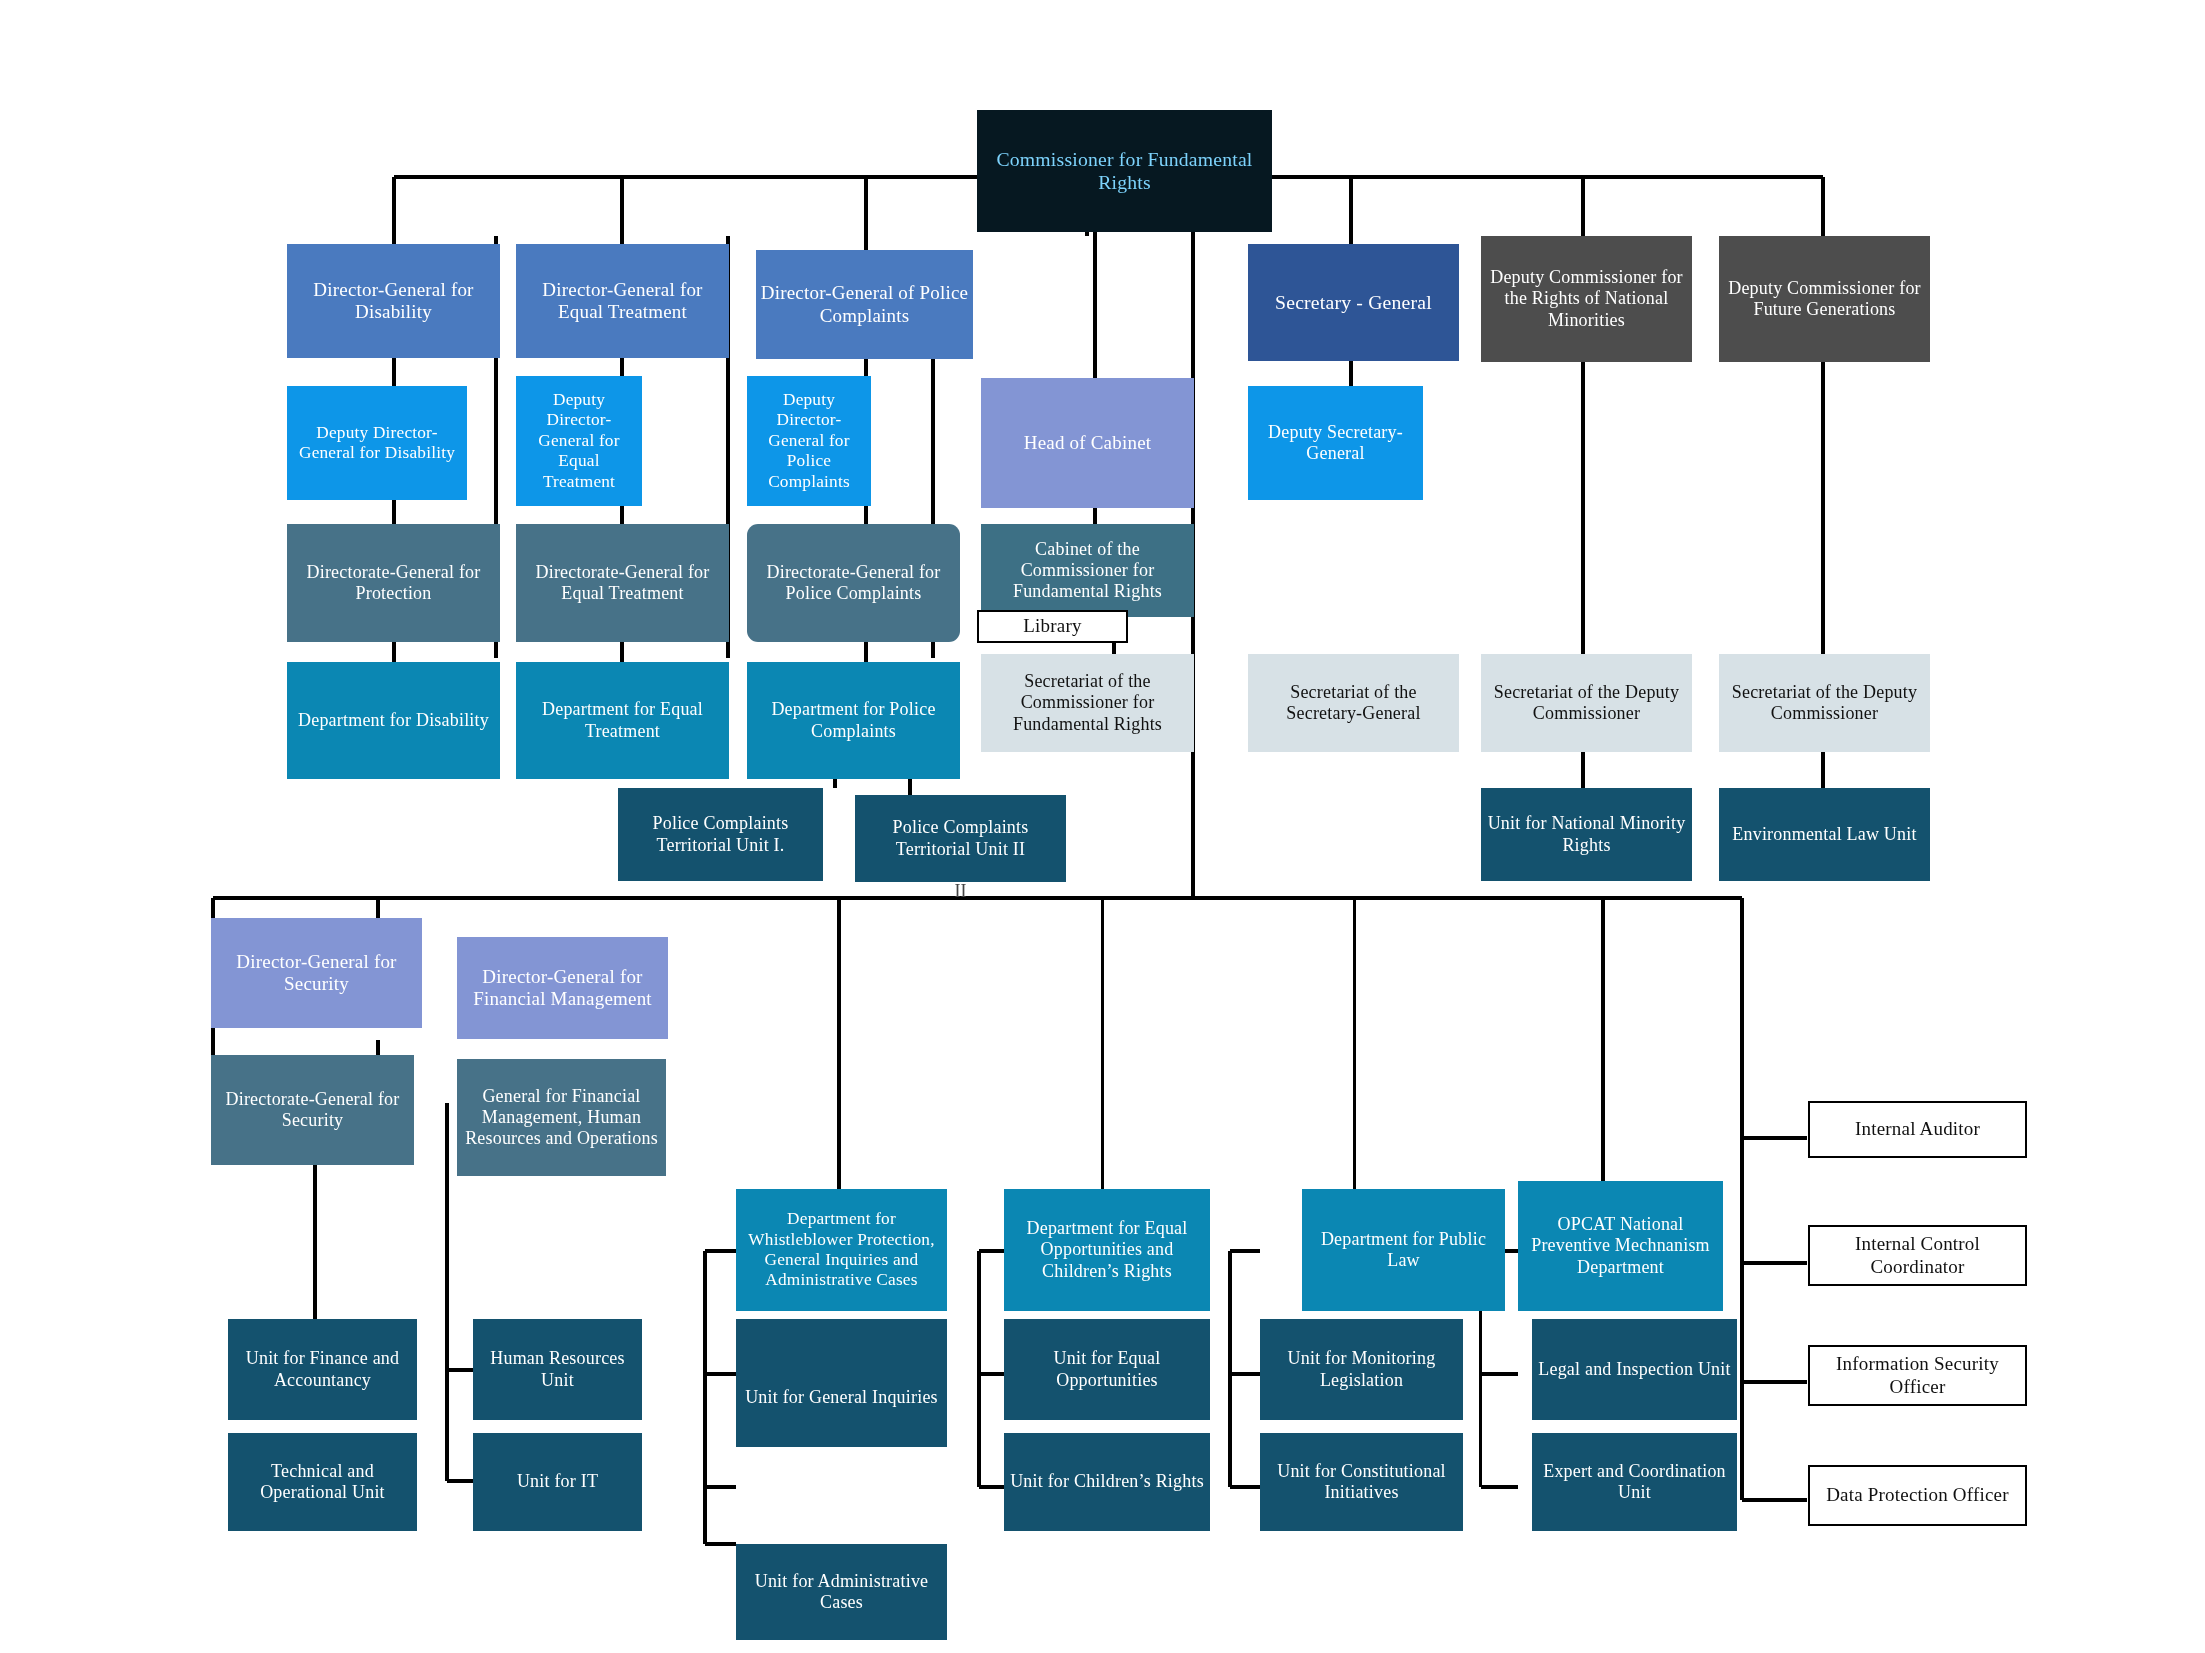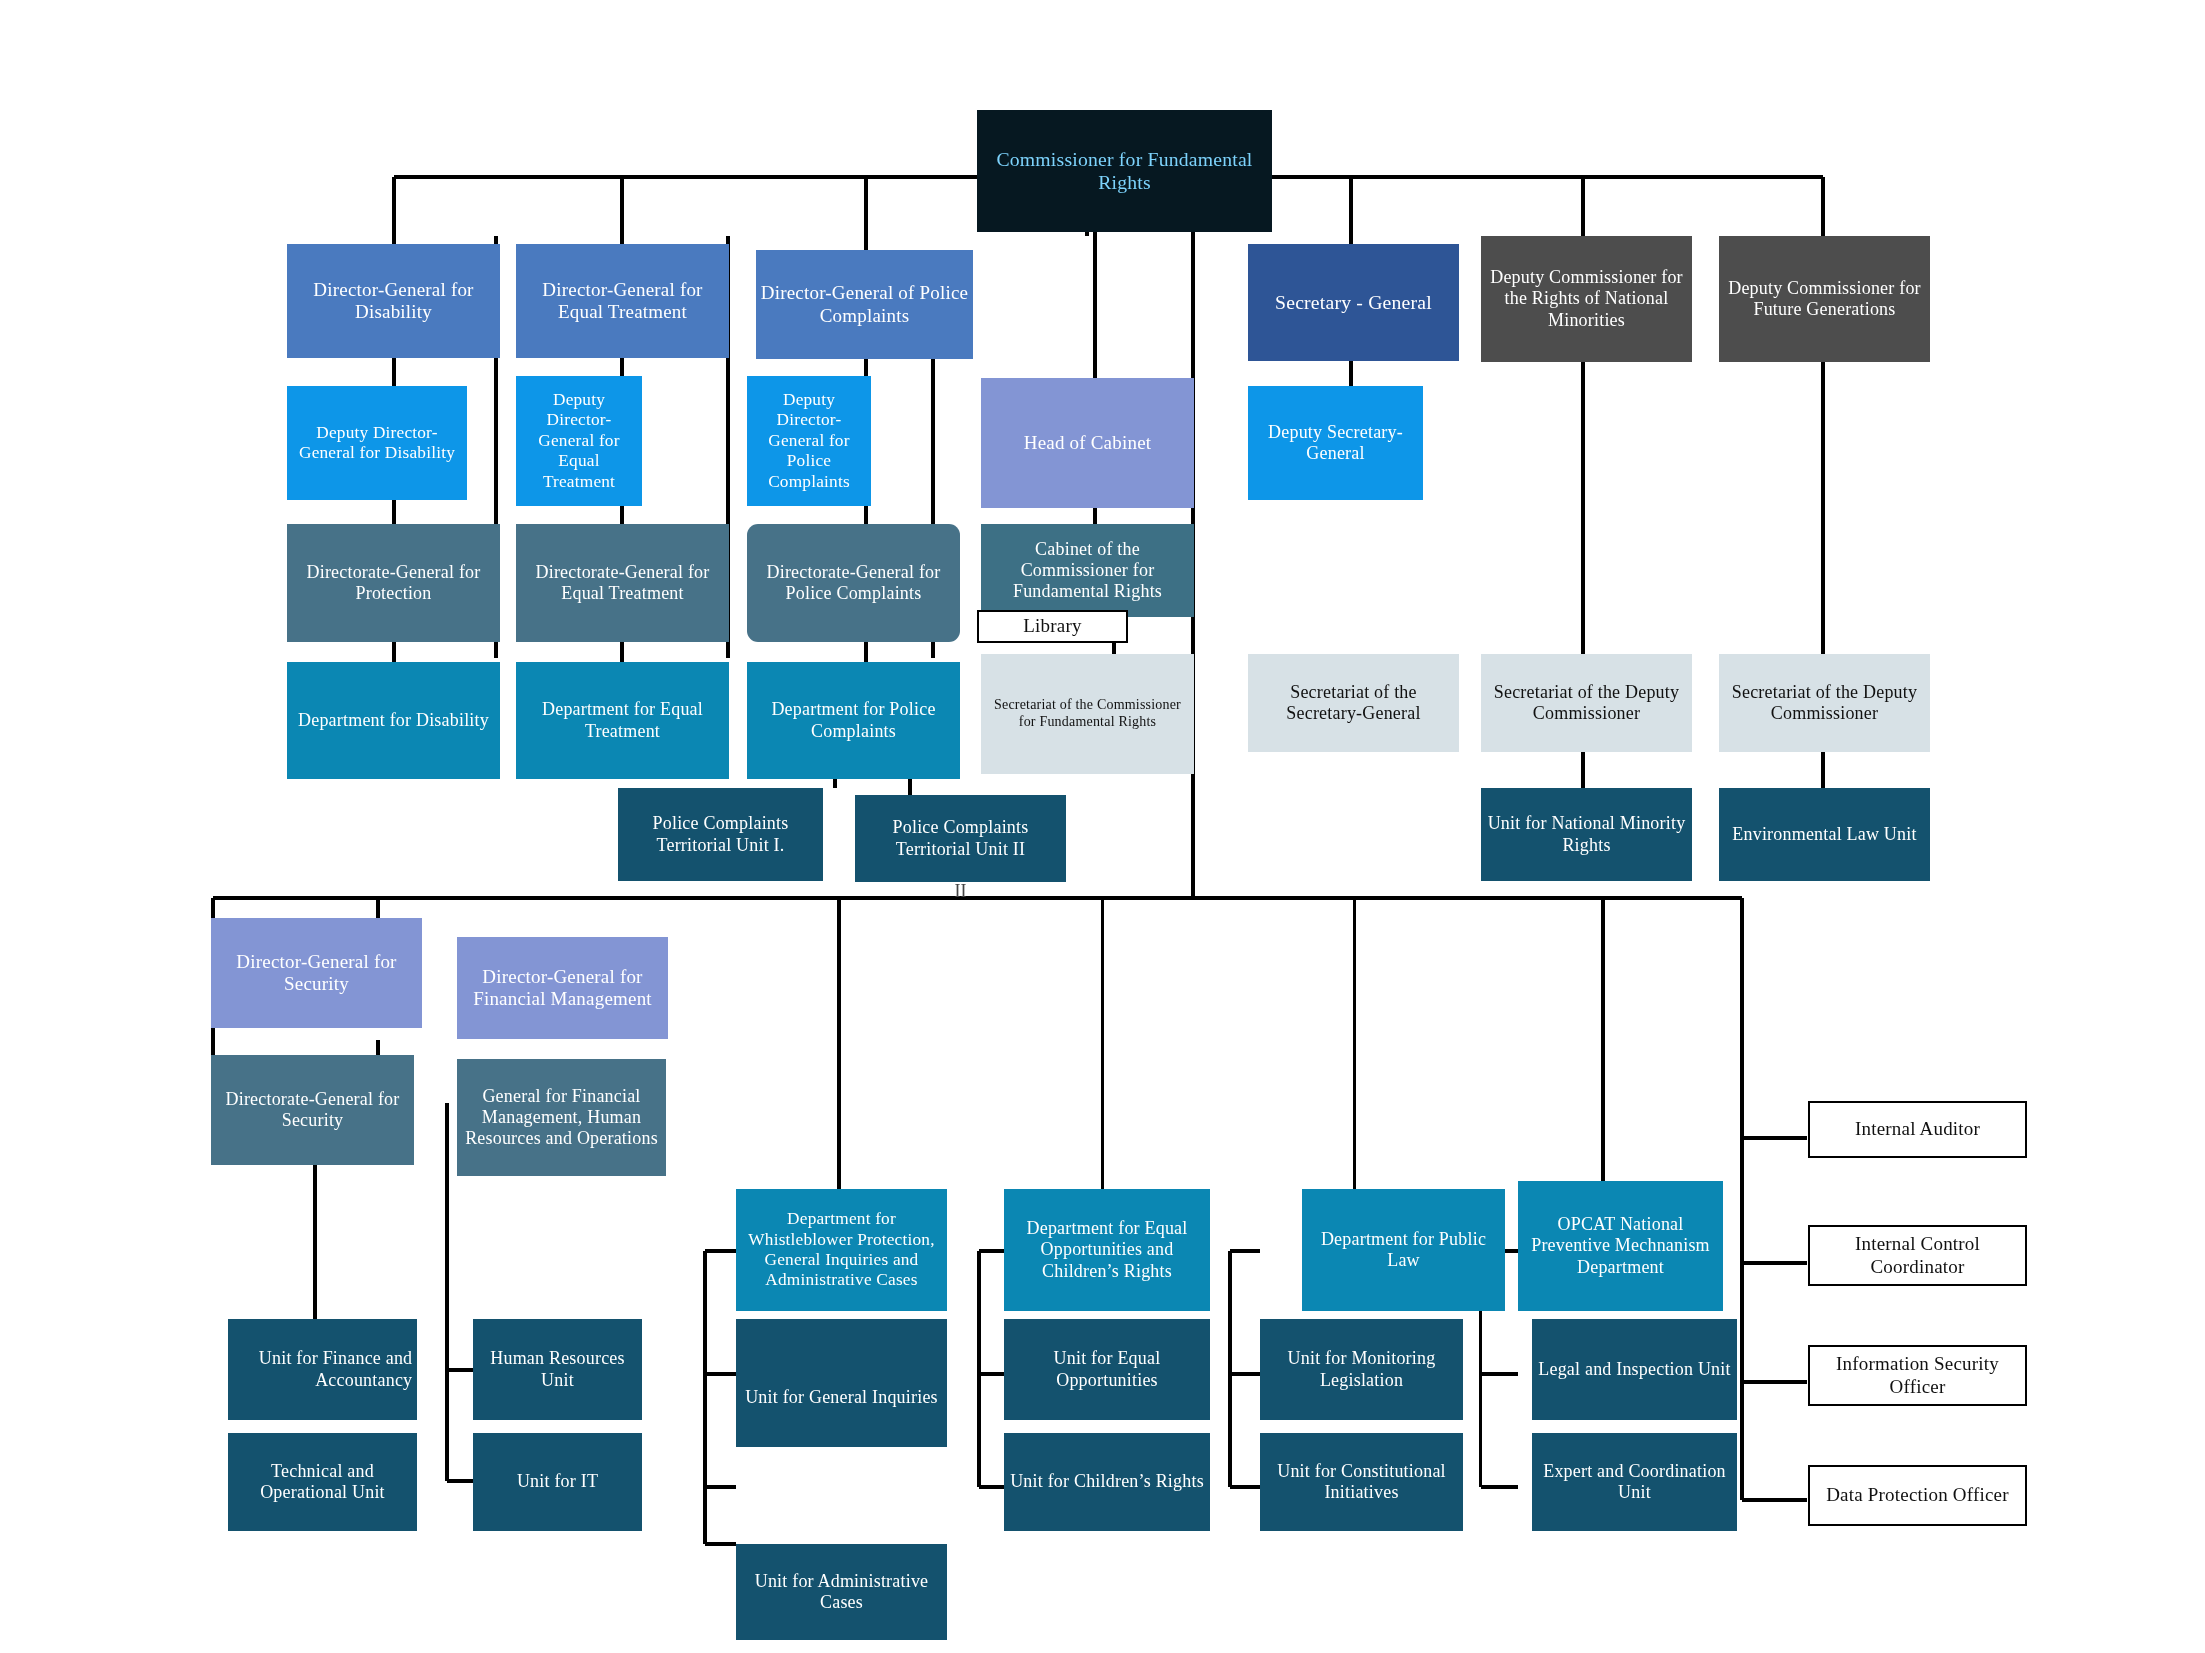--- a/index.html
+++ b/index.html
@@ -200,21 +200,21 @@
 
   <div class="node c-cabhead" style="left:981px;top:378px;width:213px;height:130px;font-size:19px;">
     <span>Head of Cabinet</span>
   </div>
   <div class="node c-cabinet" style="left:981px;top:524px;width:213px;height:93px;font-size:18px;">
     <span>Cabinet of the Commissioner for Fundamental Rights</span>
   </div>
   <div class="node c-library" style="left:977px;top:610px;width:151px;height:33px;font-size:19px;">
     <span>Library</span>
   </div>
-  <div class="node c-secretariat" style="left:981px;top:654px;width:213px;height:120px;font-size:14px;">
+  <div class="node c-secretariat" style="left:981px;top:654px;width:213px;height:98px;font-size:18px;">
     <span>Secretariat of the Commissioner for Fundamental Rights</span>
   </div>
 
   <div class="node c-secgen" style="left:1248px;top:244px;width:211px;height:117px;font-size:19.7px;">
     <span>Secretary - General</span>
   </div>
   <div class="node c-deputy" style="left:1248px;top:386px;width:175px;height:114px;font-size:18px;">
     <span>Deputy Secretary-General</span>
   </div>
   <div class="node c-secretariat" style="left:1248px;top:654px;width:211px;height:98px;font-size:18px;">
@@ -240,21 +240,21 @@
   <div class="node c-unit" style="left:1719px;top:788px;width:211px;height:93px;font-size:18px;">
     <span>Environmental Law Unit</span>
   </div>
 
   <div class="node c-cabhead" style="left:211px;top:918px;width:211px;height:110px;font-size:19px;">
     <span>Director-General for Security</span>
   </div>
   <div class="node c-dirgen" style="left:211px;top:1055px;width:203px;height:110px;font-size:18px;">
     <span>Directorate-General for Security</span>
   </div>
-  <div class="node c-unit" style="left:228px;top:1319px;width:189px;height:101px;font-size:18px;text-align:right;">
+  <div class="node c-unit" style="left:228px;top:1319px;width:189px;height:101px;font-size:18px;">
     <span>Unit for Finance and Accountancy</span>
   </div>
   <div class="node c-unit" style="left:228px;top:1433px;width:189px;height:98px;font-size:18px;">
     <span>Technical and Operational Unit</span>
   </div>
 
   <div class="node c-cabhead" style="left:457px;top:937px;width:211px;height:102px;font-size:19px;">
     <span>Director-General for Financial Management</span>
   </div>
   <div class="node c-dirgen" style="left:457px;top:1059px;width:209px;height:117px;font-size:18px;">

